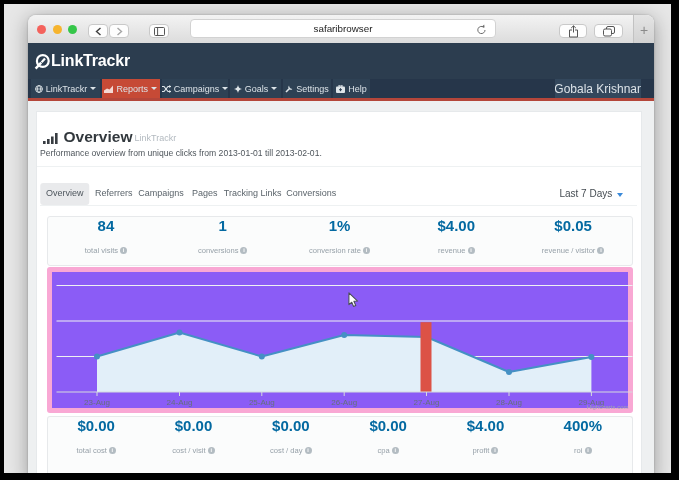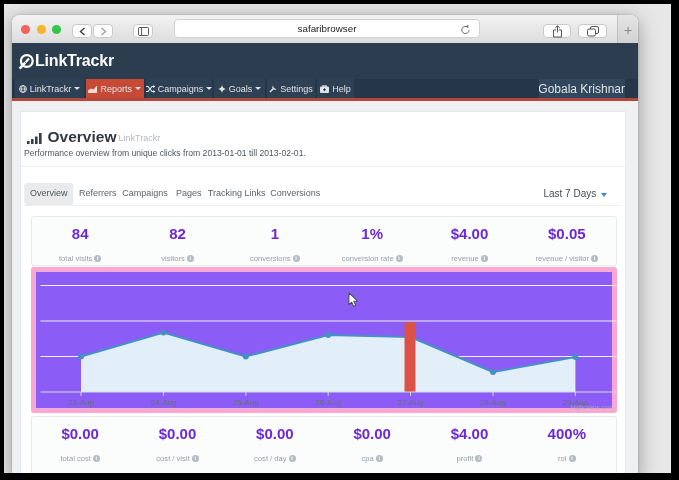--- a/index.html
+++ b/index.html
@@ -1,17 +1,17 @@
 <!DOCTYPE html>
 <html><head><meta charset="utf-8">
 <style>
 *{margin:0;padding:0;box-sizing:border-box}
 html,body{width:679px;height:480px;overflow:hidden}
 body{background:#e7e7e7;font-family:"Liberation Sans",sans-serif;position:relative}
-.window{position:absolute;left:12px;top:15px;width:626px;height:465px;
+.window{position:absolute;left:28px;top:15px;width:626px;height:465px;
   border-radius:8px 8px 0 0;background:#eef0f1;
   box-shadow:0 4px 20px rgba(0,0,0,.35),0 0 2px rgba(0,0,0,.25)}
 
 .titlebar{position:absolute;left:0;top:0;width:626px;height:28px;
   background:linear-gradient(#f3f3f3,#dcdcdc);border-radius:8px 8px 0 0}
 .dot{position:absolute;top:10px;width:9px;height:9px;border-radius:50%}
 .dot.r{left:9px;background:#f4625c}
 .dot.y{left:25px;background:#f6b42e}
 .dot.g{left:40px;background:#35c649}
 .tbtn{position:absolute;top:9px;height:14px;background:#fdfdfd;border:1px solid #c9c9c9;
@@ -65,21 +65,21 @@
 .tab.act{background:#e9eaec;border-radius:3px;color:#4e565d}
 .days{position:absolute;right:14px;top:5px;font-size:10px;color:#454c52}
 .dcaret{width:0;height:0;border-left:3.5px solid transparent;border-right:3.5px solid transparent;
   border-top:4px solid #3b8ad9;display:inline-block;margin-left:2px}
 
 .statbox{position:absolute;left:10px;width:586px;background:#fbfcfc;
   border:1px solid #e7e9eb;border-radius:3px;display:flex}
 .sb1{top:104px;height:49.5px}
 .sb2{top:303.5px;height:75px;border-bottom:none;border-radius:3px 3px 0 0}
 .stat{flex:1;text-align:center}
-.sv{margin-top:8px;font-size:15px;font-weight:600;color:#6d28d9}
+.sv{font-size:15px;font-weight:600;color:#0369a1}
 .sl{margin-top:12px;font-size:7.6px;color:#97a1a9;display:flex;align-items:center;
   justify-content:center;gap:2px}
 .info{width:7px;height:7px;border-radius:50%;background:#b3bcc2;color:#fff;font-size:5.5px;
   line-height:7px;text-align:center;display:inline-block;font-style:normal;font-weight:700}
 .chartbox{position:absolute;left:10px;top:154.5px;width:586px;height:146px;background:#8b5cf6;
   border:5px solid #f9a8d4;border-radius:3px}
 
 .frame{position:absolute;background:#000;z-index:50}
 .f-top{left:0;top:0;width:679px;height:4px}
 .f-left{left:0;top:0;width:4px;height:480px}
@@ -190,24 +190,20 @@
         <span class="tab" style="left:121px">Campaigns</span>
         <span class="tab" style="left:164.75px">Pages</span>
         <span class="tab" style="left:212.6px">Tracking Links</span>
         <span class="tab" style="left:271.25px">Conversions</span>
         <span class="days">Last 7 Days <span class="dcaret"></span></span>
       </div>
       <div class="statbox sb1">
         <div class="stat">
             <div class="sv">84</div>
             <div class="sl">total visits <i class="info">i</i></div>
-          </div>
-        <div class="stat">
-            <div class="sv">82</div>
-            <div class="sl">visitors <i class="info">i</i></div>
           </div>
         <div class="stat">
             <div class="sv">1</div>
             <div class="sl">conversions <i class="info">i</i></div>
           </div>
         <div class="stat">
             <div class="sv">1%</div>
             <div class="sl">conversion rate <i class="info">i</i></div>
           </div>
         <div class="stat">

